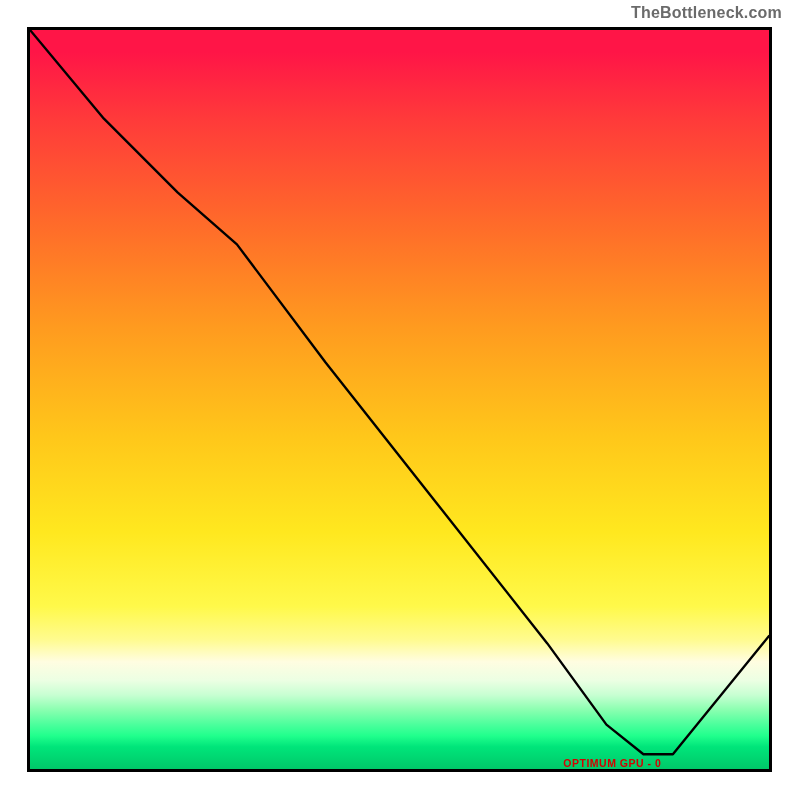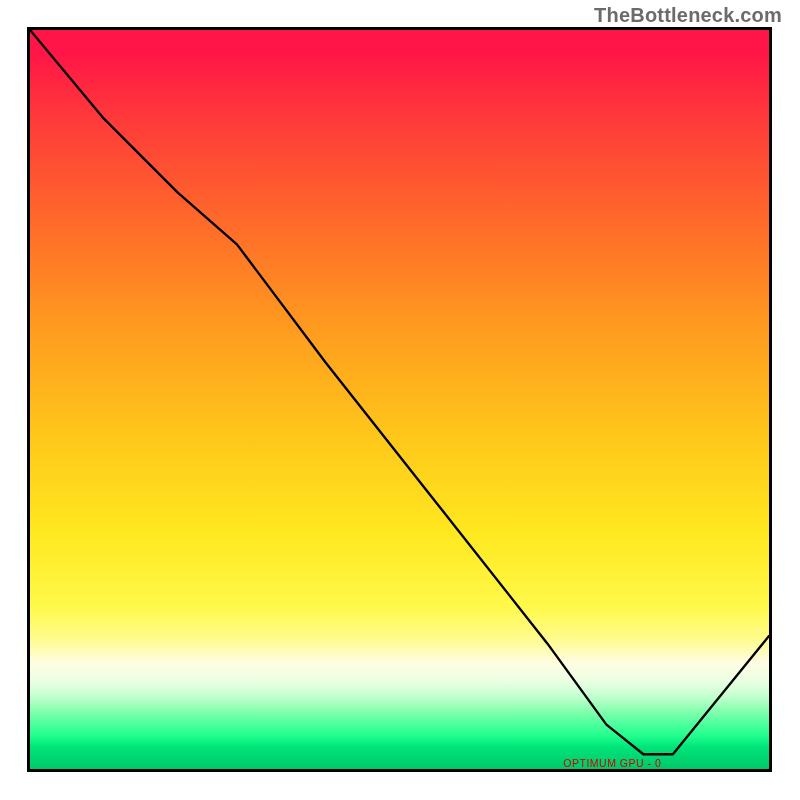--- a/index.html
+++ b/index.html
@@ -7,21 +7,21 @@
     width: 800px;
     height: 800px;
     background: #fff;
     font-family: Arial, sans-serif;
     position: relative;
   }
   .watermark {
     position: absolute;
     top: 4px;
     right: 18px;
-    font-size: 20px;
+    font-size: 16px;
     font-weight: bold;
     color: #6b6b6b;
     letter-spacing: 0.2px;
   }
   .plot-outer {
     position: absolute;
     left: 27px;
     top: 27px;
     width: 745px;
     height: 745px;
@@ -53,21 +53,21 @@
       #00c869 100%
     );
   }
   svg.curve {
     position: absolute;
     left: 0; top: 0; width: 100%; height: 100%;
   }
   .min-label {
     position: absolute;
     font-size: 10.5px;
-    font-weight: normal;
+    font-weight: bold;
     color: #d40000;
     letter-spacing: 0.5px;
     white-space: nowrap;
   }
 </style>
 </head>
 <body>
 
 <div class="watermark">TheBottleneck.com</div>
 

